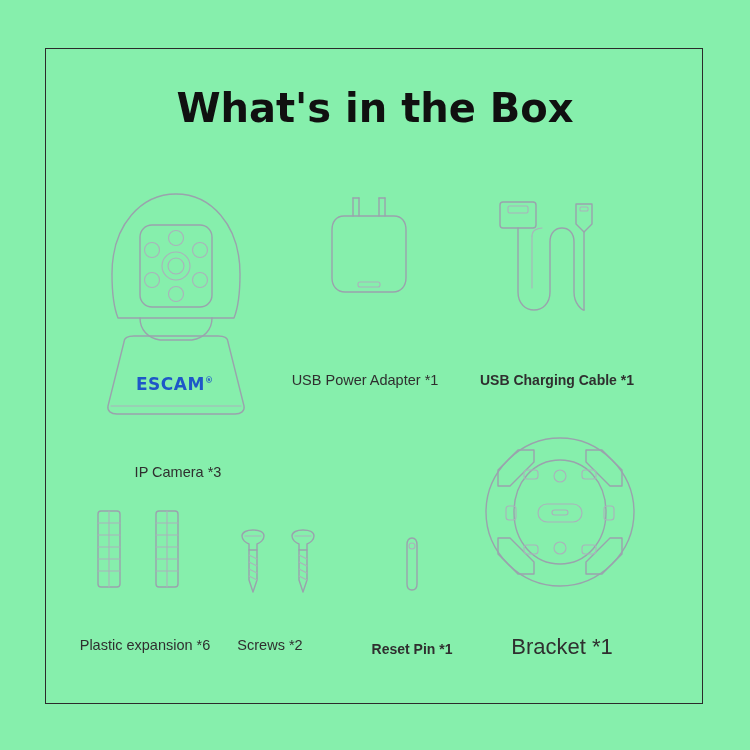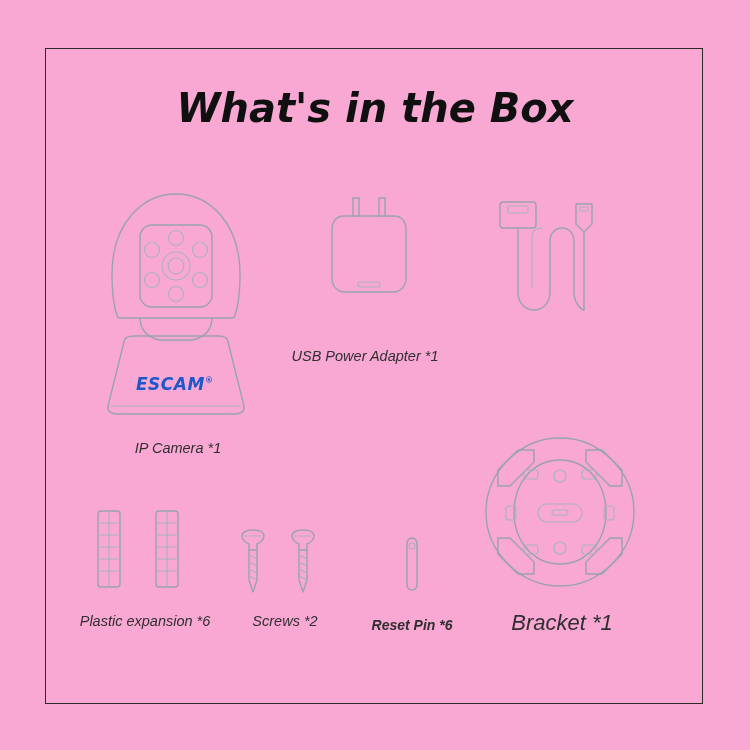--- a/index.html
+++ b/index.html
@@ -11,22 +11,21 @@
     width: 750px;
     height: 750px;
     font-family: "Liberation Sans", sans-serif;
     color: #2b2b2b;
     overflow: hidden;
   }
   .page {
     position: relative;
     width: 750px;
     height: 750px;
-    background: #f9a8d4;
-    font-style: italic;
+    background: #86efac;
   }
   .frame {
     position: absolute;
     left: 45px;
     top: 48px;
     width: 658px;
     height: 656px;
     border: 1px solid #2b2b2b;
     box-sizing: border-box;
   }
@@ -46,21 +45,21 @@
   .item { position: absolute; }
 
   .caption {
     position: absolute;
     font-size: 14.5px;
     color: #2f2f2f;
     white-space: nowrap;
   }
   .caption.bold { font-weight: bold; font-size: 14px; }
   .caption.big  { font-size: 22px; }
-  .caption.center { transform: translateX(-50%); }
+  .caption.center { transform: translateX(-50%); margin-top: 24px; }
 
   svg { display: block; overflow: visible; }
   .ln {
     fill: none;
     stroke: #9aa3ad;
     stroke-width: 1.4;
     stroke-linecap: round;
     stroke-linejoin: round;
   }
   .ln-thin {
@@ -109,21 +108,21 @@
 
       <path class="ln" d="M62 148 C62 160 70 168 82 170 L114 170 C126 168 134 160 134 148"></path>
 
       <path class="ln" d="M46 172 C46 168 50 166 56 166 L140 166 C146 166 150 168 150 172
                            L166 236 C167 241 163 244 157 244 L39 244 C33 244 29 241 30 236 Z"></path>
 
       <path class="ln-thin" d="M33 236 L163 236"></path>
     </svg>
     <div class="brand" style="left:58px; top:204px;"><span>ESCAM</span><sup>®</sup></div>
   </div>
-  <div class="caption center" style="left:178px; top:440px;">IP Camera  *1</div>
+  <div class="caption center" style="left:178px; top:440px;">IP Camera  *3</div>
 
   <div class="item" style="left:322px; top:196px;">
     <svg width="110" height="130" viewBox="0 0 110 130">
 
       <path class="ln" d="M31 2 L31 20"></path>
       <path class="ln" d="M31 2 L37 2"></path>
       <path class="ln" d="M37 2 L37 20"></path>
       <path class="ln" d="M57 2 L57 20"></path>
       <path class="ln" d="M57 2 L63 2"></path>
       <path class="ln" d="M63 2 L63 20"></path>
@@ -152,20 +151,21 @@
                           L58 46
                           C58 36 64 32 70 32
                           C76 32 82 36 82 46
                           L82 96
                           C82 108 90 114 92 114"></path>
       <path class="ln" d="M92 36 L92 114"></path>
       <path class="ln-thin" d="M40 40 L40 92"></path>
       <path class="ln-thin" d="M40 40 C40 34 46 32 50 32"></path>
     </svg>
   </div>
+  <div class="caption bold center" style="left:557px; top:348px;">USB Charging Cable  *1</div>
 
   <div class="item" style="left:90px; top:505px;">
     <svg width="110" height="90" viewBox="0 0 110 90">
 
       <rect class="ln" x="8" y="6" width="22" height="76" rx="3"></rect>
       <path class="ln-thin" d="M8 18 L30 18 M8 30 L30 30 M8 42 L30 42 M8 54 L30 54 M8 66 L30 66"></path>
       <path class="ln-thin" d="M19 6 L19 82"></path>
 
       <rect class="ln" x="66" y="6" width="22" height="76" rx="3"></rect>
       <path class="ln-thin" d="M66 18 L88 18 M66 30 L88 30 M66 42 L88 42 M66 54 L88 54 M66 66 L88 66"></path>
@@ -181,29 +181,29 @@
       <path class="ln-thin" d="M9 8 L25 8"></path>
       <path class="ln" d="M13 22 L13 52 L17 64 L21 52 L21 22"></path>
       <path class="ln-thin" d="M13 27 L21 31 M13 34 L21 38 M13 41 L21 45 M13 48 L21 52"></path>
 
       <path class="ln" d="M56 8 C56 4 61 2 67 2 C73 2 78 4 78 8 C78 12 74 15 71 16 L71 22 L63 22 L63 16 C60 15 56 12 56 8 Z"></path>
       <path class="ln-thin" d="M59 8 L75 8"></path>
       <path class="ln" d="M63 22 L63 52 L67 64 L71 52 L71 22"></path>
       <path class="ln-thin" d="M63 27 L71 31 M63 34 L71 38 M63 41 L71 45 M63 48 L71 52"></path>
     </svg>
   </div>
-  <div class="caption center" style="left:285px; top:613px;">Screws  *2</div>
+  <div class="caption center" style="left:270px; top:613px;">Screws  *2</div>
 
   <div class="item" style="left:398px; top:536px;">
     <svg width="30" height="60" viewBox="0 0 30 60">
       <path class="ln" d="M9 9 C9 4 11 2 14 2 C17 2 19 4 19 9 L19 48 C19 52 17 54 14 54 C11 54 9 52 9 48 Z"></path>
       <circle class="ln-thin" cx="14" cy="10" r="3"></circle>
     </svg>
   </div>
-  <div class="caption bold center" style="left:412px; top:617px;">Reset  Pin *6</div>
+  <div class="caption bold center" style="left:412px; top:617px;">Reset  Pin *1</div>
 
   <div class="item" style="left:480px; top:432px;">
     <svg width="160" height="160" viewBox="0 0 160 160">
 
       <path class="ln" d="M80 6 C120 6 154 40 154 80 C154 120 120 154 80 154 C40 154 6 120 6 80 C6 40 40 6 80 6 Z"></path>
 
       <path class="ln" d="M18 38 L38 18 L54 18 L54 30 L30 54 L18 54 Z"></path>
       <path class="ln" d="M142 38 L122 18 L106 18 L106 30 L130 54 L142 54 Z"></path>
       <path class="ln" d="M18 122 L38 142 L54 142 L54 130 L30 106 L18 106 Z"></path>
       <path class="ln" d="M142 122 L122 142 L106 142 L106 130 L130 106 L142 106 Z"></path>

